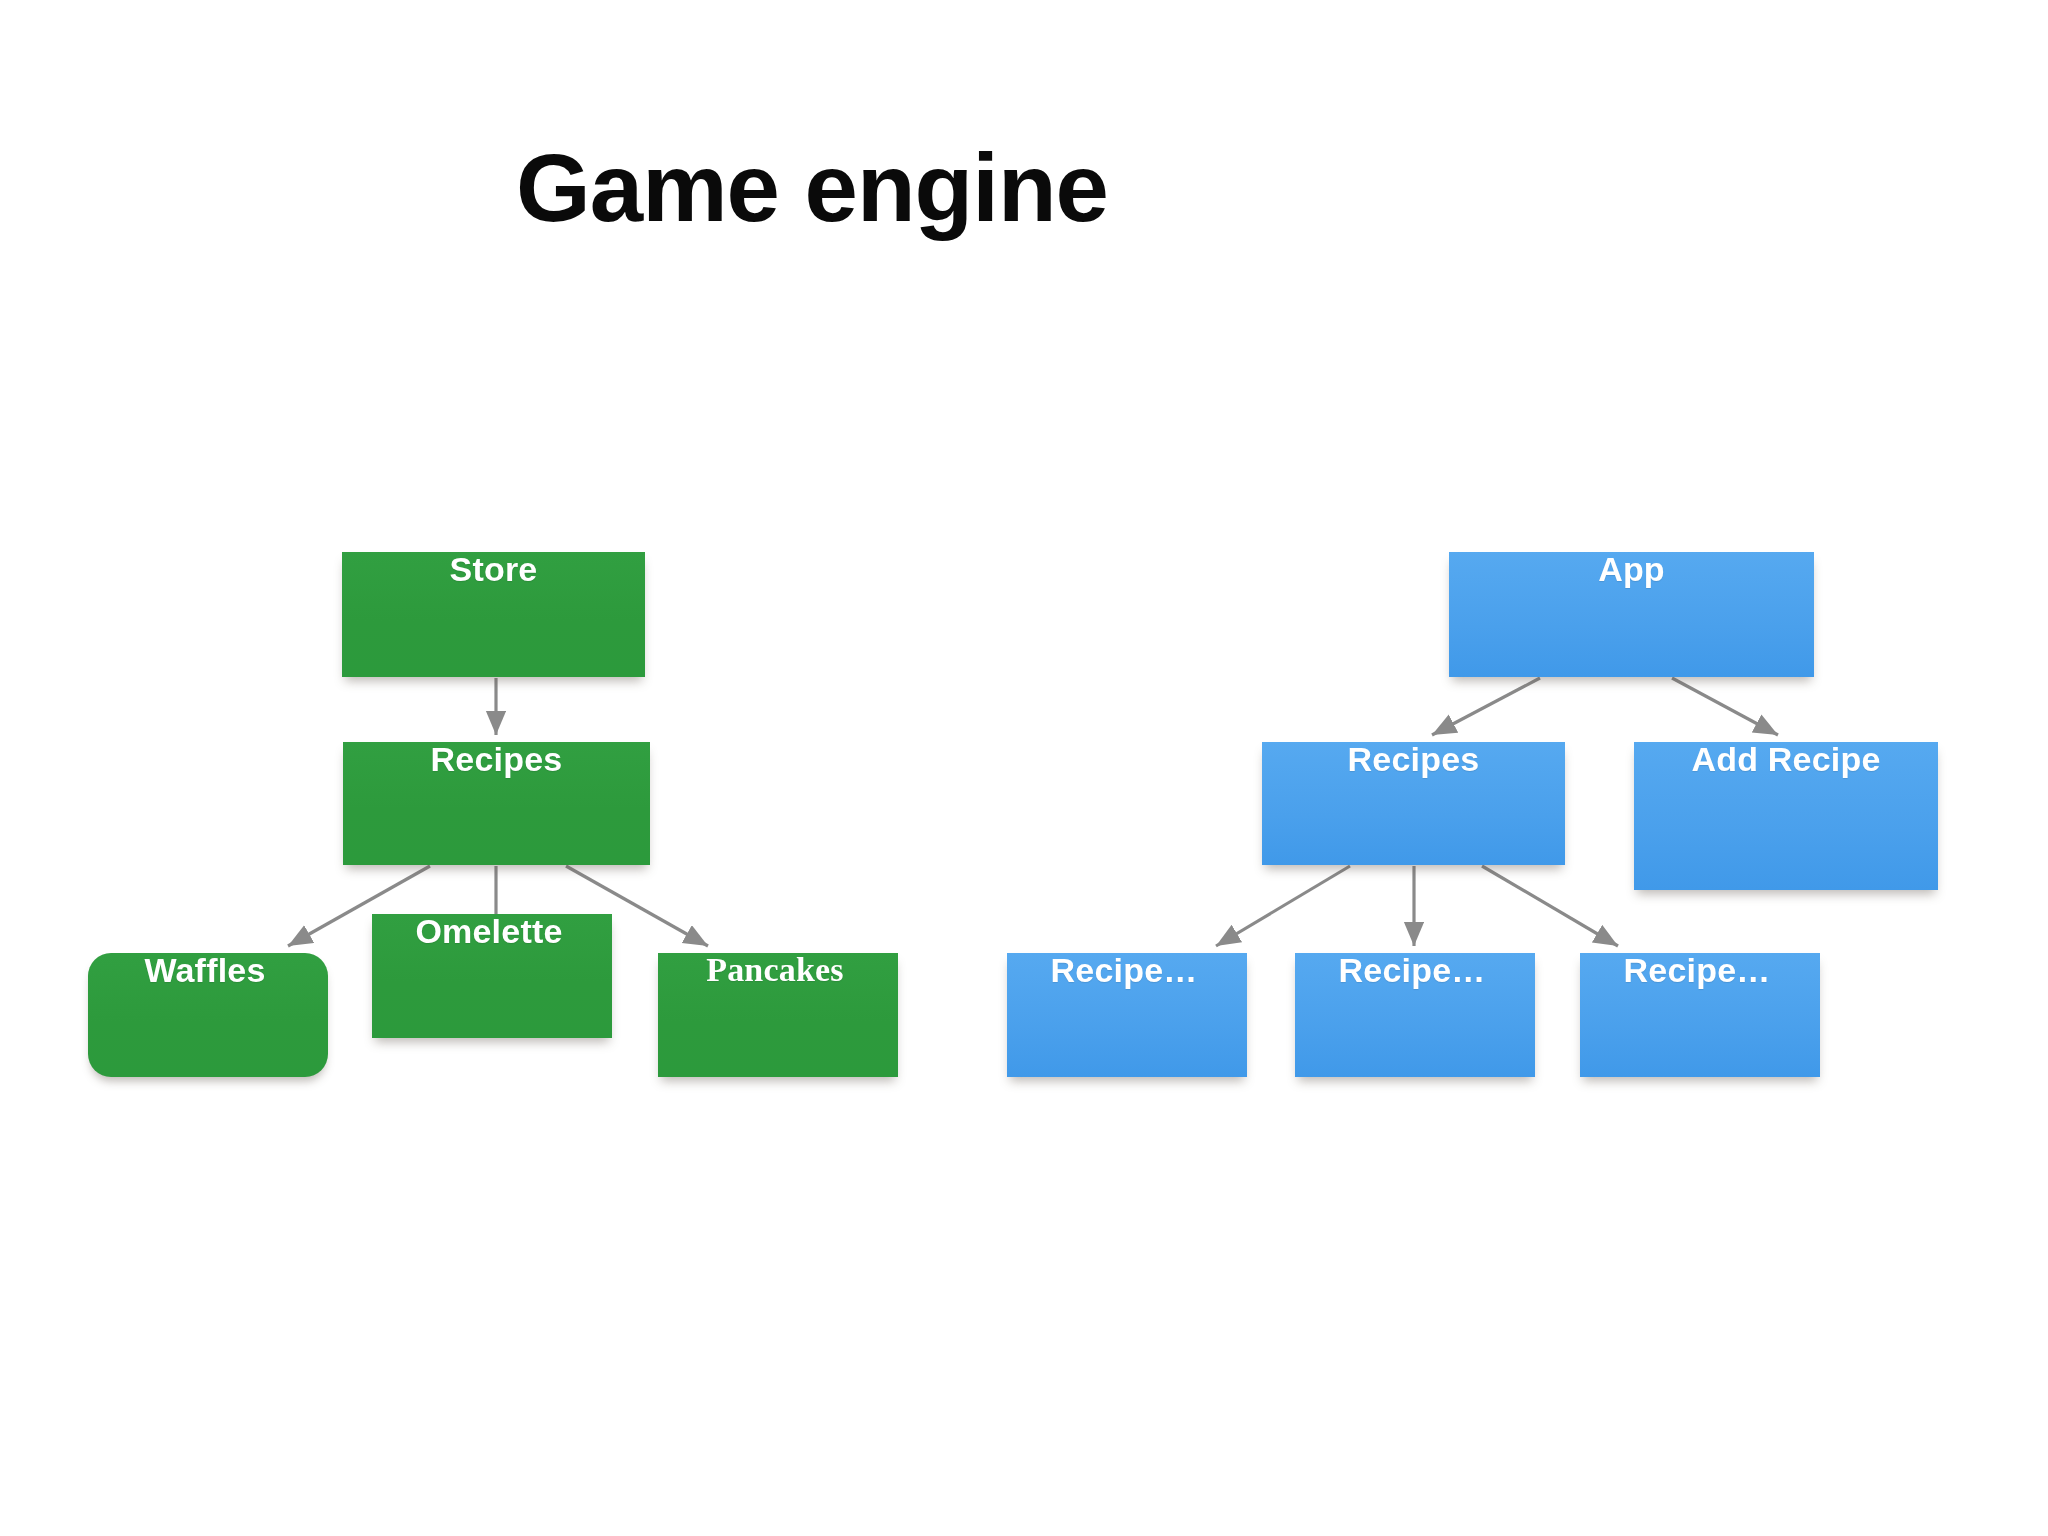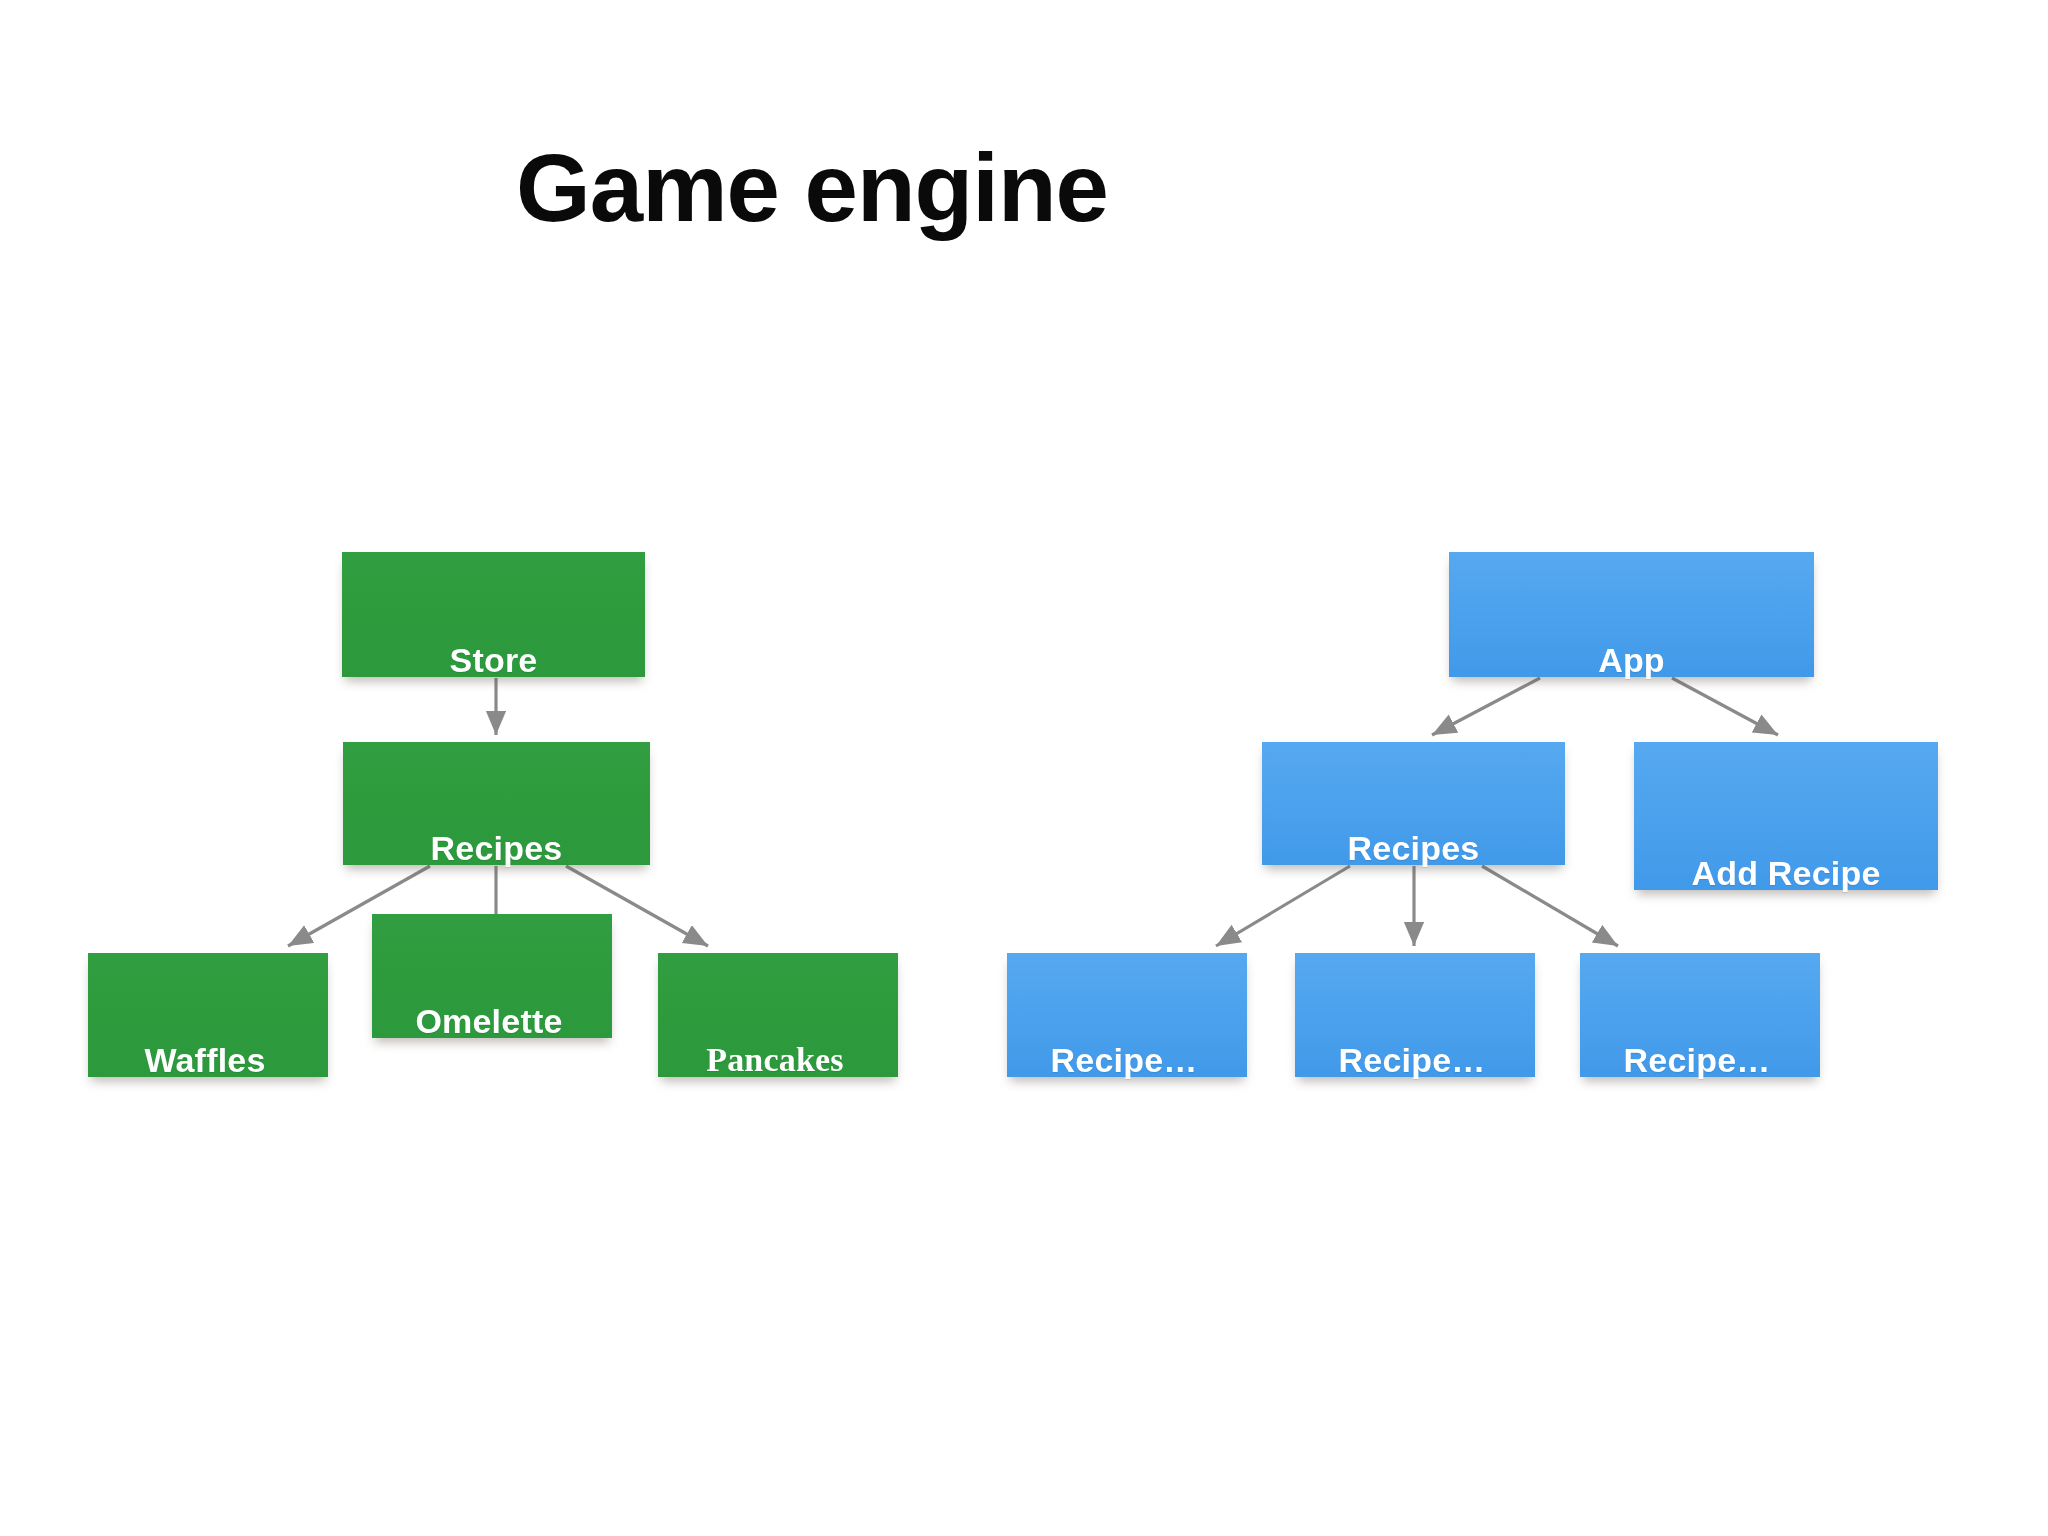--- a/index.html
+++ b/index.html
@@ -48,21 +48,21 @@
     width: 2048px;
     height: 1536px;
     pointer-events: none;
   }
 
   
   .node {
     position: absolute;
     box-sizing: border-box;
     display: flex;
-    align-items: flex-end;
+    align-items: flex-start;
     justify-content: center;
     color: #ffffff;
     font-weight: 700;
     font-size: 34px;
     letter-spacing: 0.2px;
     line-height: 1;
     box-shadow: 0 7px 10px -3px rgba(90, 80, 70, 0.40);
     user-select: none;
   }
   .node .node-label {
@@ -119,21 +119,21 @@
   </svg>
 
   <div class="node green" style="left:342px; top:552px; width:303px; height:125px;">
     <span class="node-label">Store</span>
   </div>
 
   <div class="node green" style="left:343px; top:742px; width:307px; height:123px;">
     <span class="node-label">Recipes</span>
   </div>
 
-  <div class="node green leaf" style="left:88px; top:953px; width:240px; height:124px;">
+  <div class="node green leaf" style="left:88px; top:953px; width:240px; height:124px;border-radius:23px;">
     <span class="node-label">Waffles</span>
   </div>
 
   <div class="node green leaf" style="left:372px; top:914px; width:240px; height:124px;">
     <span class="node-label">Omelette</span>
   </div>
 
   <div class="node green leaf" style="left:658px; top:953px; width:240px; height:124px;font-family:Liberation Serif, serif;">
     <span class="node-label">Pancakes</span>
   </div>

